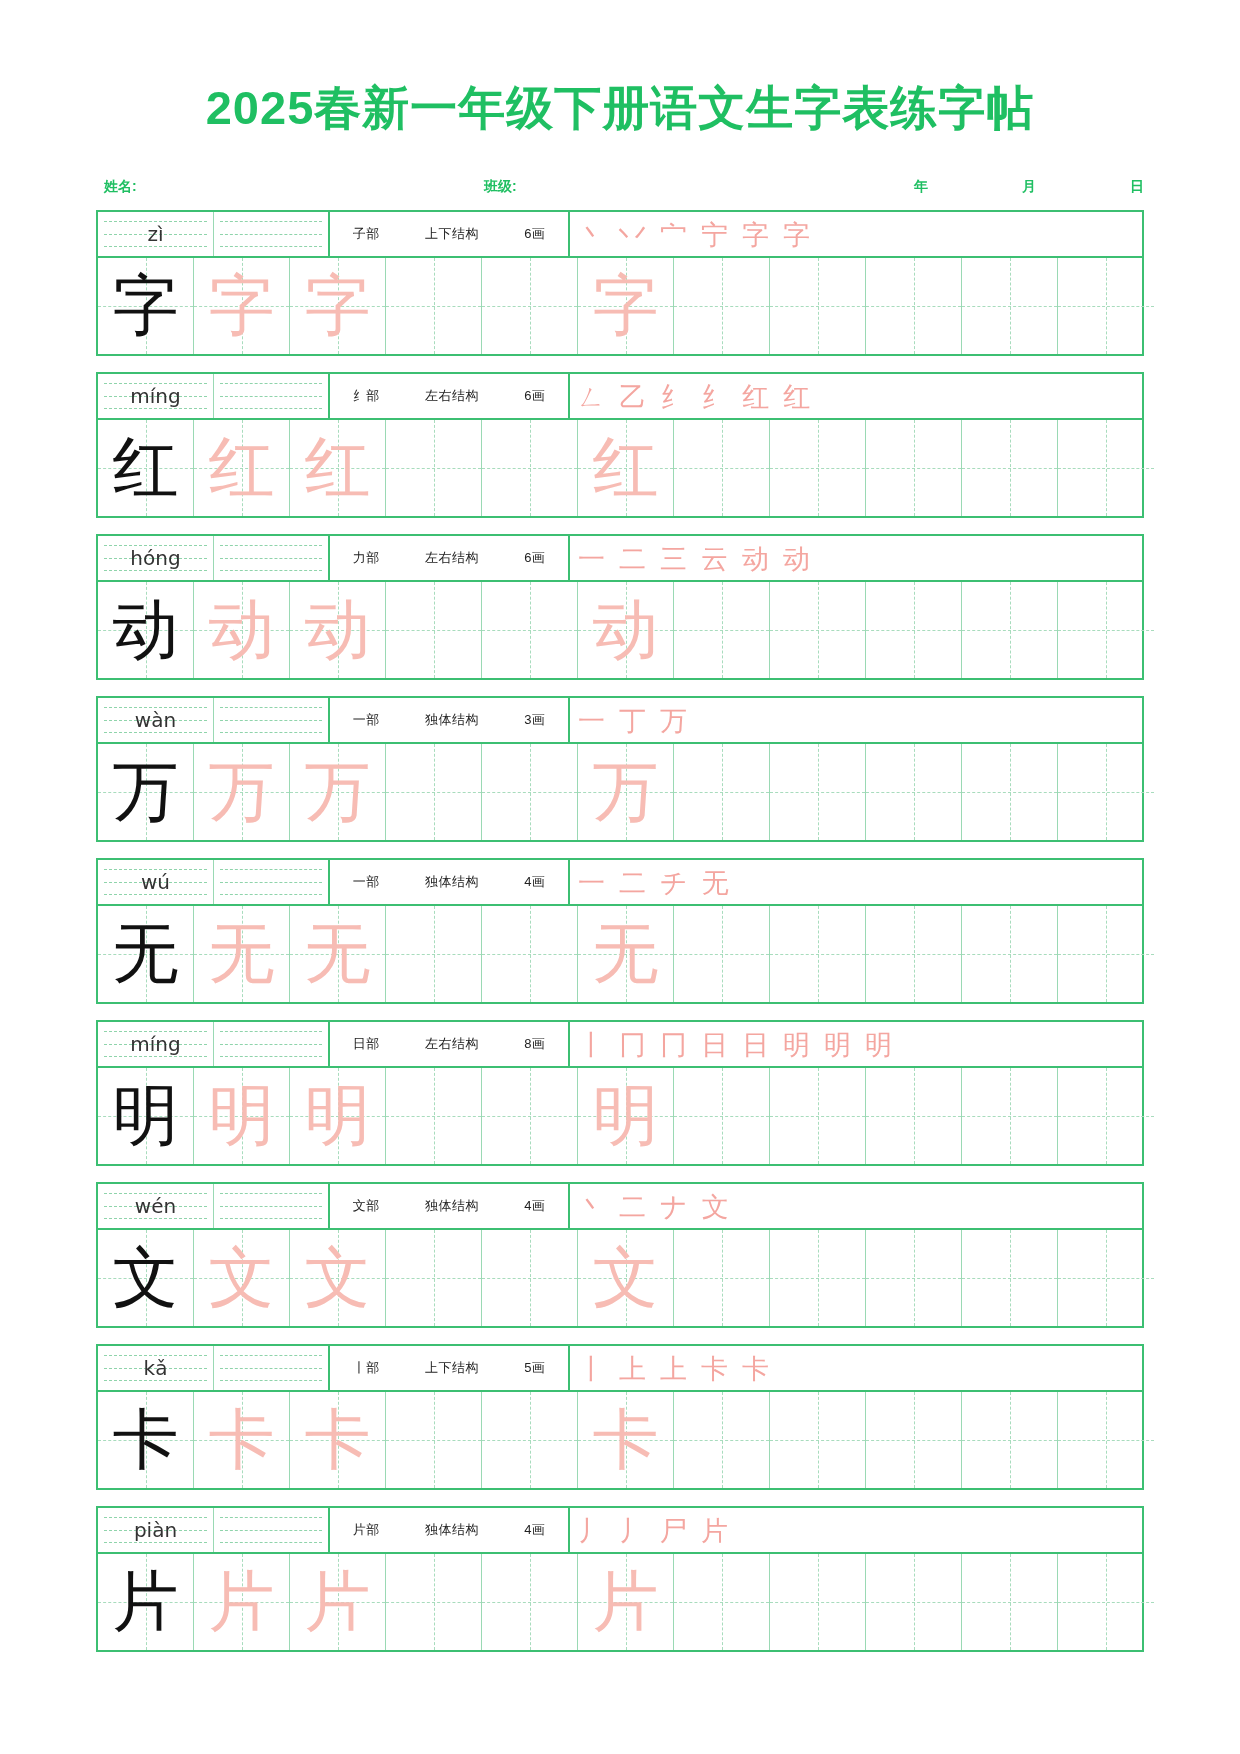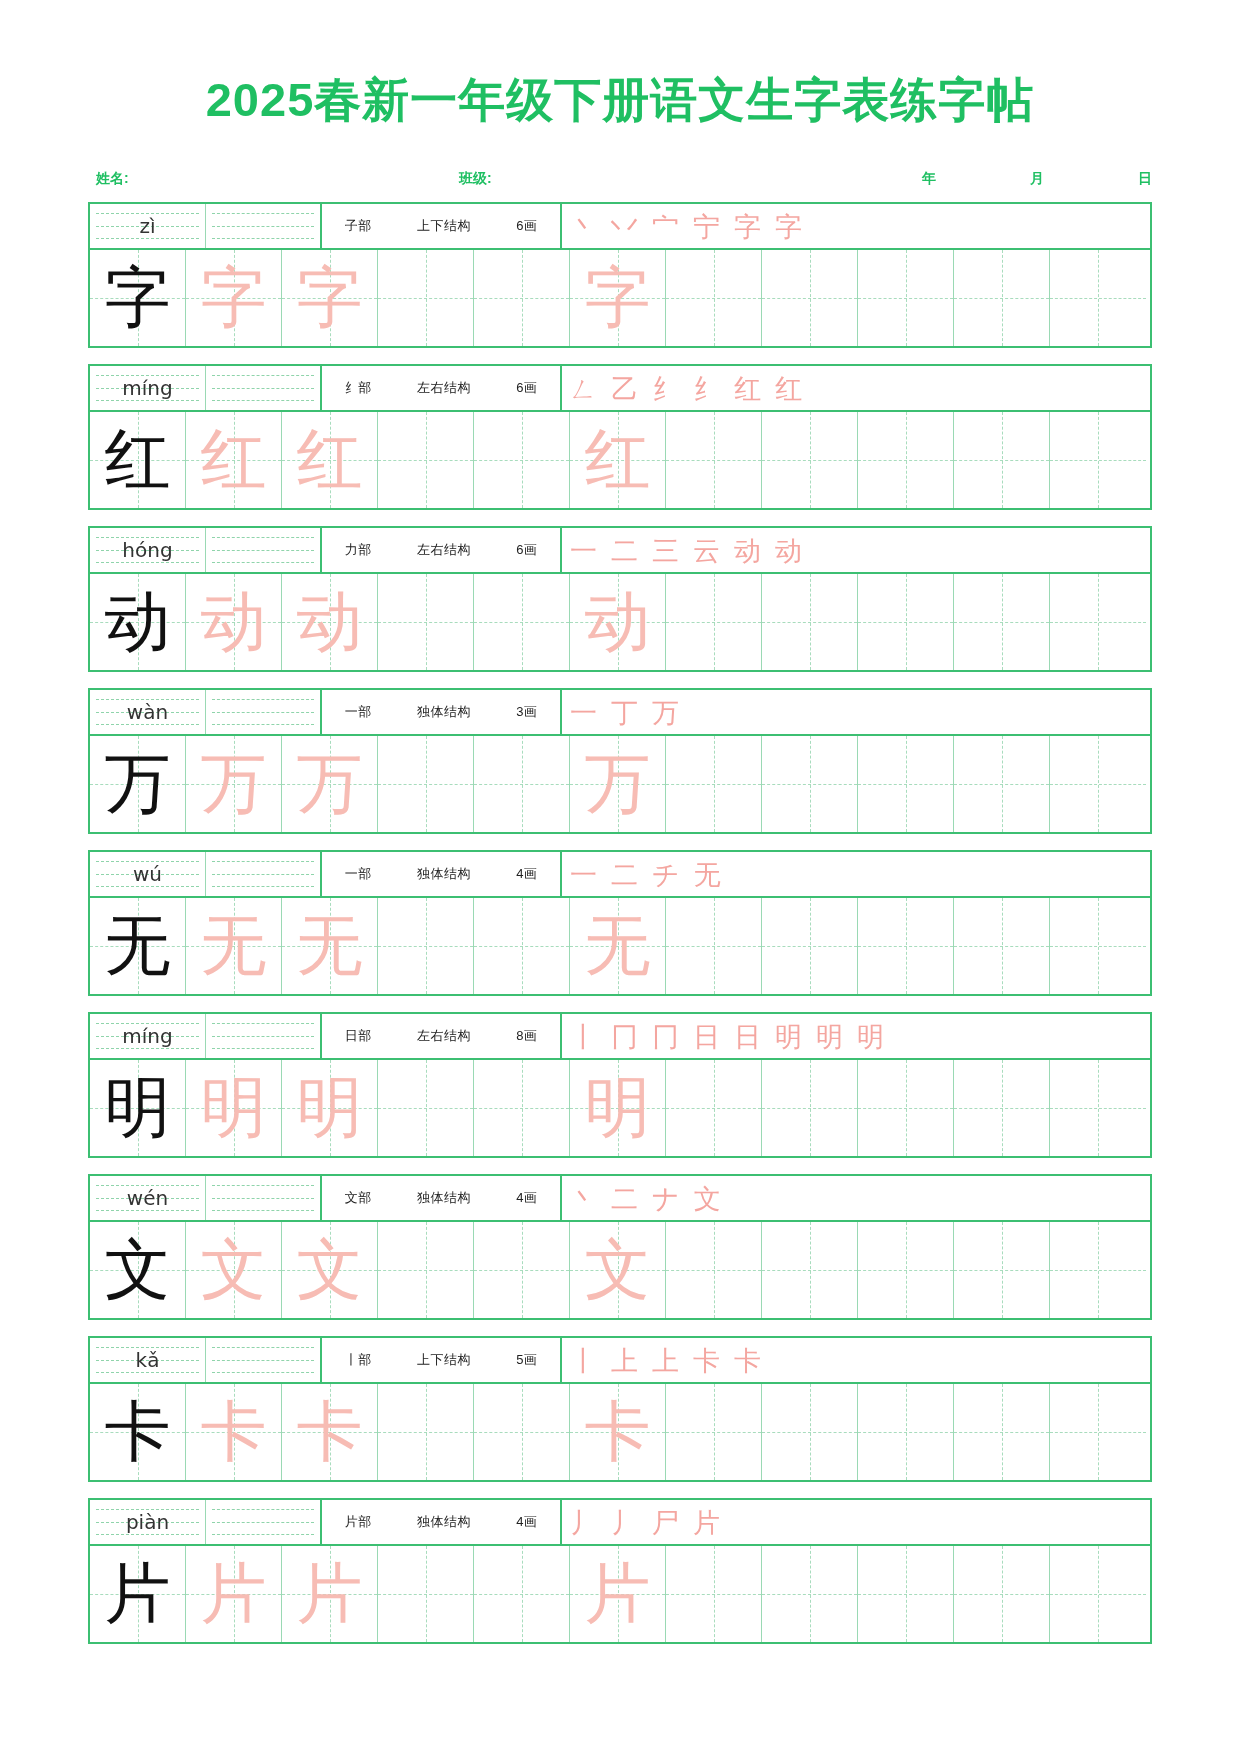--- a/index.html
+++ b/index.html
@@ -10,21 +10,21 @@
   body {
     width: 1240px;
     height: 1754px;
     font-family: "Liberation Sans", sans-serif;
     position: relative;
   }
   .page {
     width: 1240px;
     height: 1754px;
     box-sizing: border-box;
-    padding: 0;
+    padding: 8px;
     position: relative;
   }
   .title {
     text-align: center;
     color: #1fbf62;
     font-size: 47px;
     font-weight: bold;
     letter-spacing: 1px;
     padding-top: 72px;
     line-height: 1.2;
@@ -33,21 +33,21 @@
     display: flex;
     align-items: center;
     color: #1fbf62;
     font-size: 14px;
     font-weight: bold;
     margin: 38px 88px 0 88px;
     position: relative;
     height: 26px;
   }
   .meta-name { position: absolute; left: 8px; }
-  .meta-class { position: absolute; left: 371px; }
+  .meta-class { position: absolute; left: 388px; }
   .meta-date { position: absolute; right: 0px; width: 230px; display: flex; justify-content: space-between; }
 
   .sheet {
     margin: 10px 88px 0 88px;
   }
 
   .char-block {
     margin-bottom: 16px;
     border: 2px solid #3cbf72;
     box-sizing: border-box;

